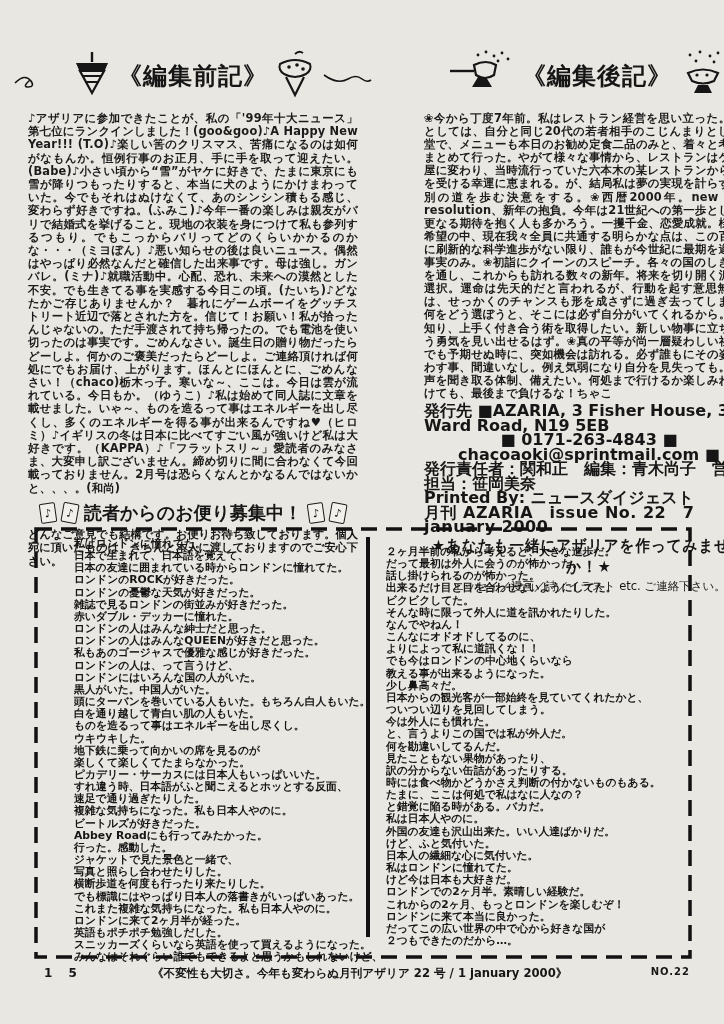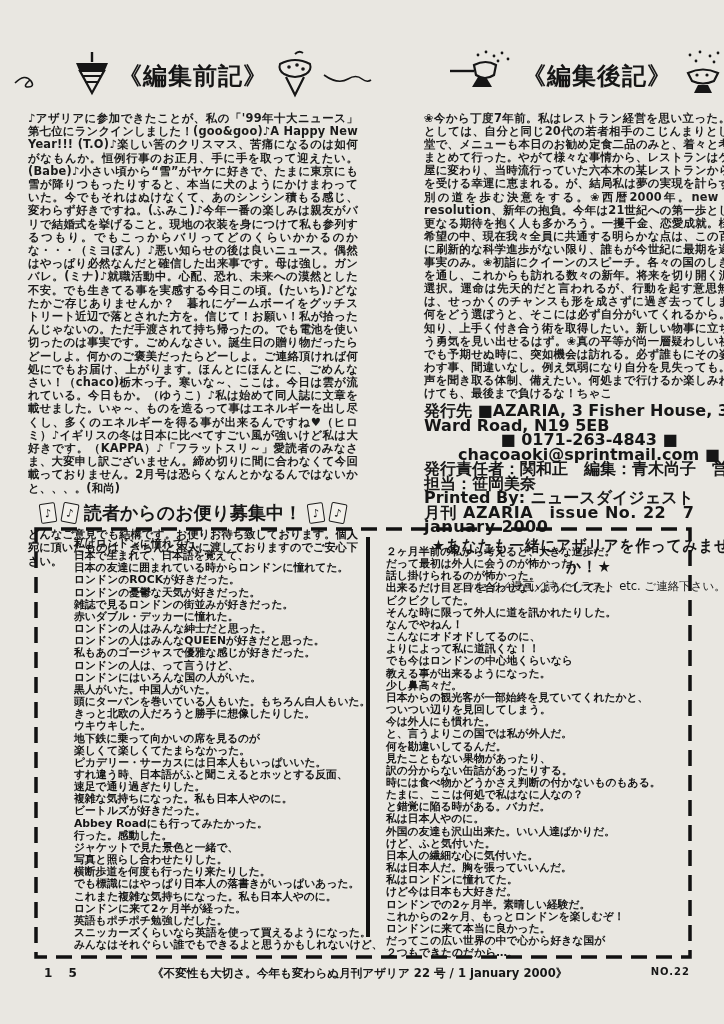--- a/index.html
+++ b/index.html
@@ -192,21 +192,22 @@
         <div class="essay-line">ロンドンの憂鬱な天気が好きだった。</div>
         <div class="essay-line">雑誌で見るロンドンの街並みが好きだった。</div>
         <div class="essay-line">赤いダブル・デッカーに憧れた。</div>
         <div class="essay-line">ロンドンの人はみんな紳士だと思った。</div>
         <div class="essay-line">ロンドンの人はみんなQUEENが好きだと思った。</div>
         <div class="essay-line">私もあのゴージャスで優雅な感じが好きだった。</div>
         <div class="essay-line">ロンドンの人は、って言うけど、</div>
         <div class="essay-line">ロンドンにはいろんな国の人がいた。</div>
         <div class="essay-line">黒人がいた。中国人がいた。</div>
         <div class="essay-line">頭にターバンを巻いている人もいた。もちろん白人もいた。</div>
-        <div class="essay-line">きっと北欧の人だろうと勝手に想像したりした。</div>
+        <div class="essay-line">白を通り越して青白い肌の人もいた。</div>
+        <div class="essay-line">ものを造るって事はエネルギーを出し尽くし。</div>
         <div class="essay-line">ウキウキした。</div>
         <div class="essay-line">地下鉄に乗って向かいの席を見るのが</div>
         <div class="essay-line">楽しくて楽しくてたまらなかった。</div>
         <div class="essay-line">ピカデリー・サーカスには日本人もいっぱいいた。</div>
         <div class="essay-line">すれ違う時、日本語がふと聞こえるとホッとする反面、</div>
         <div class="essay-line">速足で通り過ぎたりした。</div>
         <div class="essay-line">複雑な気持ちになった。私も日本人やのに。</div>
         <div class="essay-line">ビートルズが好きだった。</div>
         <div class="essay-line">Abbey Roadにも行ってみたかった。</div>
         <div class="essay-line">行った。感動した。</div>
@@ -240,21 +241,20 @@
         <div class="essay-line">何を勘違いしてるんだ。</div>
         <div class="essay-line">見たこともない果物があったり、</div>
         <div class="essay-line">訳の分からない缶詰があったりする。</div>
         <div class="essay-line">時には食べ物かどうかさえ判断の付かないものもある。</div>
         <div class="essay-line">たまに、ここは何処で私はなに人なの？</div>
         <div class="essay-line">と錯覚に陥る時がある。バカだ。</div>
         <div class="essay-line">私は日本人やのに。</div>
         <div class="essay-line">外国の友達も沢山出来た。いい人達ばかりだ。</div>
         <div class="essay-line">けど、ふと気付いた。</div>
         <div class="essay-line">日本人の繊細な心に気付いた。</div>
-        <div class="essay-line">私は日本人だ。胸を張っていいんだ。</div>
         <div class="essay-line">私はロンドンに憧れてた。</div>
         <div class="essay-line">けど今は日本も大好きだ。</div>
         <div class="essay-line">ロンドンでの2ヶ月半。素晴しい経験だ。</div>
         <div class="essay-line">これからの2ヶ月、もっとロンドンを楽しむぞ！</div>
         <div class="essay-line">ロンドンに来て本当に良かった。</div>
         <div class="essay-line">だってこの広い世界の中で心から好きな国が</div>
         <div class="essay-line">２つもできたのだから…。</div>
       </div>
   </div>
 

